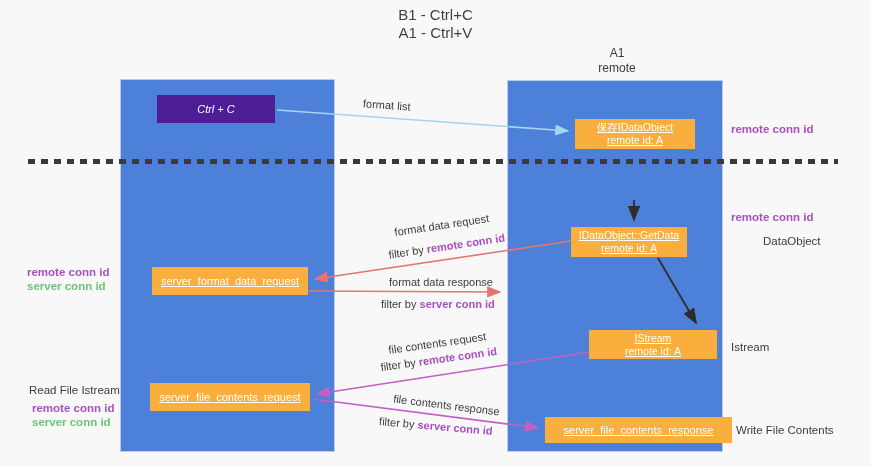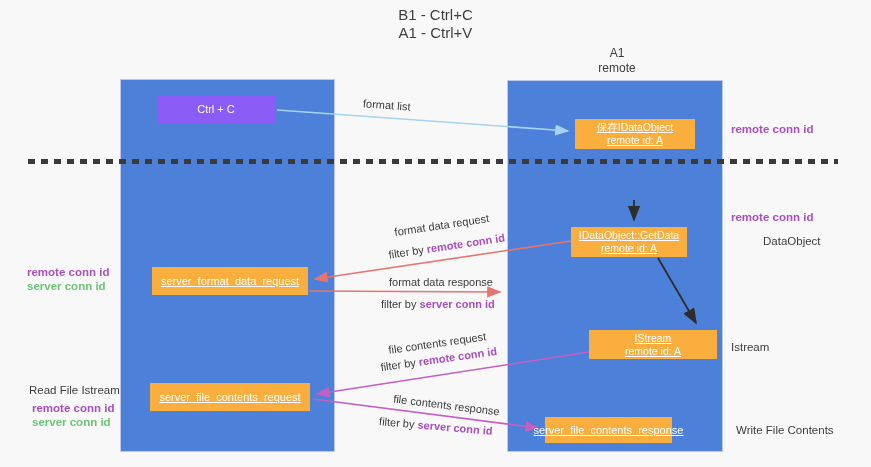--- a/index.html
+++ b/index.html
@@ -18,32 +18,32 @@
   #col-left{left:120px;top:79px;width:215px;height:373px;}
   #col-right{left:507px;top:80px;width:216px;height:372px;}
 
   .divider{position:absolute;left:28px;top:159px;width:810px;height:5px;
            background:repeating-linear-gradient(90deg,#3a3a3a 0 7px,transparent 7px 13px);}
 
   .box{position:absolute;display:flex;flex-direction:column;align-items:center;
        justify-content:center;color:#fff;text-align:center;box-sizing:border-box;}
   .box .l1,.box .l2{line-height:13px;font-size:10.5px;}
   .box.single{font-size:11px;}
-  .green{background:#8b5cf6;}
+  .green{background:#4c1d95;font-style:italic;}
   .orange{background:#f9ae3d;text-decoration:underline;}
 
   #box-ctrlc{left:157px;top:95px;width:118px;height:28px;}
   #box-saveobj{left:575px;top:119px;width:120px;height:30px;}
   #box-ctrlv{left:575px;top:172px;width:118px;height:27px;}
   #box-getdata{left:571px;top:227px;width:116px;height:30px;}
   #box-fmtreq{left:152px;top:267px;width:156px;height:28px;}
   #box-fmtresp{left:507px;top:281px;width:158px;height:25px;}
   #box-istream{left:589px;top:330px;width:128px;height:29px;}
   #box-filereq{left:150px;top:383px;width:160px;height:28px;}
-  #box-fileresp{left:545px;top:417px;width:127px;height:26px;text-align:center;}
+  #box-fileresp{left:545px;top:417px;width:187px;height:26px;text-align:center;}
 
   .slabel{position:absolute;font-size:11.5px;color:#3c3c3c;white-space:nowrap;}
   .purple{color:#a94fc0;font-weight:bold;}
   .greentx{color:#6cc576;font-weight:bold;}
 
   #lbl-r-conn1{left:731px;top:123px;}
   #lbl-r-conn2{left:731px;top:211px;}
   #lbl-dataobject{left:763px;top:235px;}
   #lbl-istream{left:731px;top:341px;}
   #lbl-writefile{left:736px;top:424px;}

